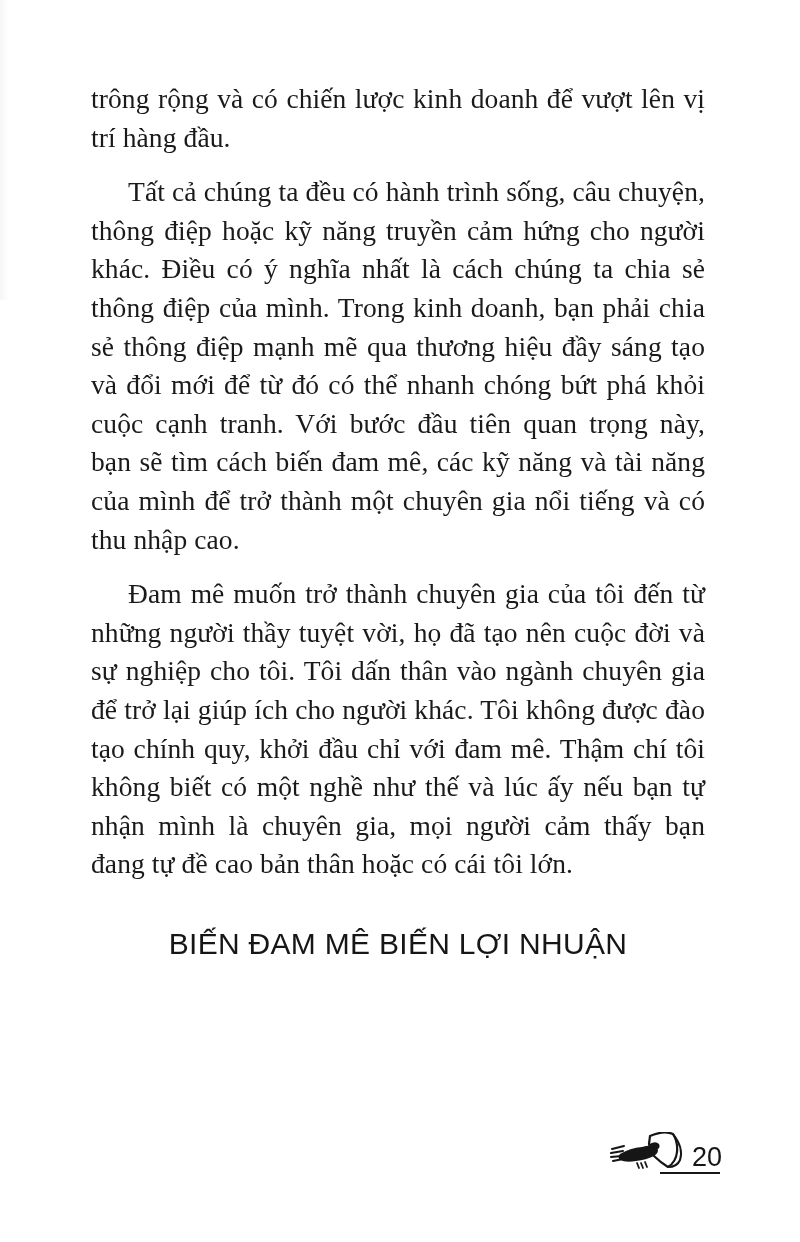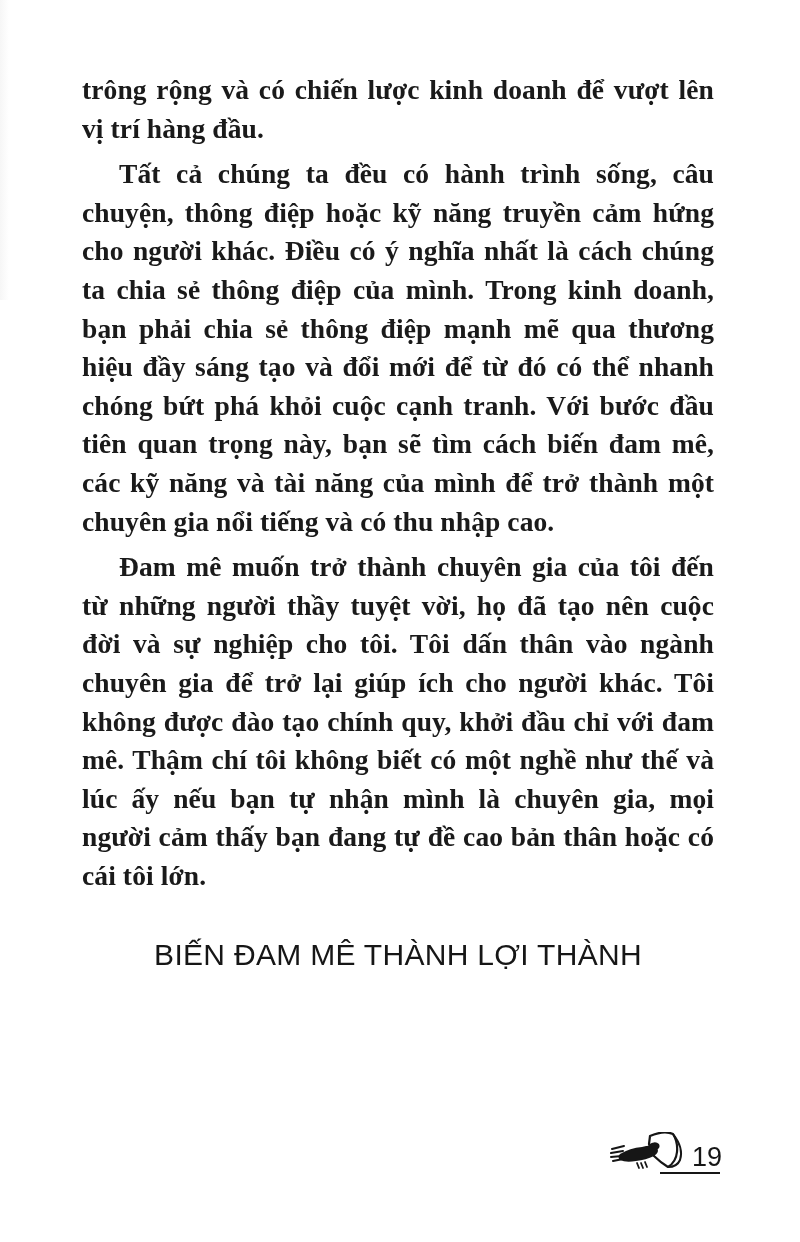--- a/index.html
+++ b/index.html
@@ -23,23 +23,22 @@
     left: 75px;
     top: 64px;
     width: 646px;
     color: #1a1a1a;
     font-size: 27.5px;
     line-height: 38.6px;
     text-align: justify;
     letter-spacing: 0.1px;
   }
   .text-block p {
-    margin: 7px;
+    margin: 16px;
     text-indent: 37px;
-    font-weight: bold;
   }
   .text-block p.continuation { text-indent: 0; }
   .section-heading {
     font-family: "Liberation Sans", sans-serif;
     font-weight: 400;
     font-size: 30px;
     line-height: 40px;
     letter-spacing: 0.3px;
     text-align: center;
     text-indent: 0;
@@ -82,33 +81,33 @@
 <body>
 
 <div class="page">
   <div class="scan-shadow"></div>
 
   <div class="text-block">
     <p class="continuation">trông rộng và có chiến lược kinh doanh để vượt lên vị trí hàng đầu.</p>
     <p>Tất cả chúng ta đều có hành trình sống, câu chuyện, thông điệp hoặc kỹ năng truyền cảm hứng cho người khác. Điều có ý nghĩa nhất là cách chúng ta chia sẻ thông điệp của mình. Trong kinh doanh, bạn phải chia sẻ thông điệp mạnh mẽ qua thương hiệu đầy sáng tạo và đổi mới để từ đó có thể nhanh chóng bứt phá khỏi cuộc cạnh tranh. Với bước đầu tiên quan trọng này, bạn sẽ tìm cách biến đam mê, các kỹ năng và tài năng của mình để trở thành một chuyên gia nổi tiếng và có thu nhập cao.</p>
     <p>Đam mê muốn trở thành chuyên gia của tôi đến từ những người thầy tuyệt vời, họ đã tạo nên cuộc đời và sự nghiệp cho tôi. Tôi dấn thân vào ngành chuyên gia để trở lại giúp ích cho người khác. Tôi không được đào tạo chính quy, khởi đầu chỉ với đam mê. Thậm chí tôi không biết có một nghề như thế và lúc ấy nếu bạn tự nhận mình là chuyên gia, mọi người cảm thấy bạn đang tự đề cao bản thân hoặc có cái tôi lớn.</p>
 
-    <h2 class="section-heading">BIẾN ĐAM MÊ THÀNH LỢI THÀNH</h2>
+    <h2 class="section-heading">BIẾN ĐAM MÊ BIẾN LỢI NHUẬN</h2>
 
   </div>
 
   <div class="page-footer">
     <svg class="footer-icon" viewBox="0 0 80 46" xmlns="http://www.w3.org/2000/svg">
 
       <path d="M40 4 Q54 -2 63 2 Q68 10 67 20 Q66 30 58 35 Q50 30 44 24 L39 12 Z" fill="#ffffff" stroke="#161616" stroke-width="2.2" stroke-linejoin="round"></path>
       <path d="M63 2 Q74 16 70 28 Q67 35 58 35" fill="none" stroke="#161616" stroke-width="2"></path>
 
       <path d="M10 22 Q20 16 32 15 Q42 12 47 16 Q50 20 44 24 Q36 28 26 29 Q16 31 10 28 Q7 25 10 22 Z" fill="#161616"></path>
       <path d="M38 13 Q45 8 49 12 Q51 16 46 18 Z" fill="#161616"></path>
 
       <path d="M2 17 L14 14 M1 21 L13 19 M1 25 L12 24 M3 29 L13 27" stroke="#161616" stroke-width="2" stroke-linecap="round"></path>
 
       <path d="M27 31 L29 36 M31 31 L33 36 M35 30 L37 35" stroke="#161616" stroke-width="1.8" stroke-linecap="round"></path>
     </svg>
     <div class="footer-rule"></div>
-    <span class="page-number">19</span>
+    <span class="page-number">20</span>
   </div>
 </div>
 
 </body></html>

